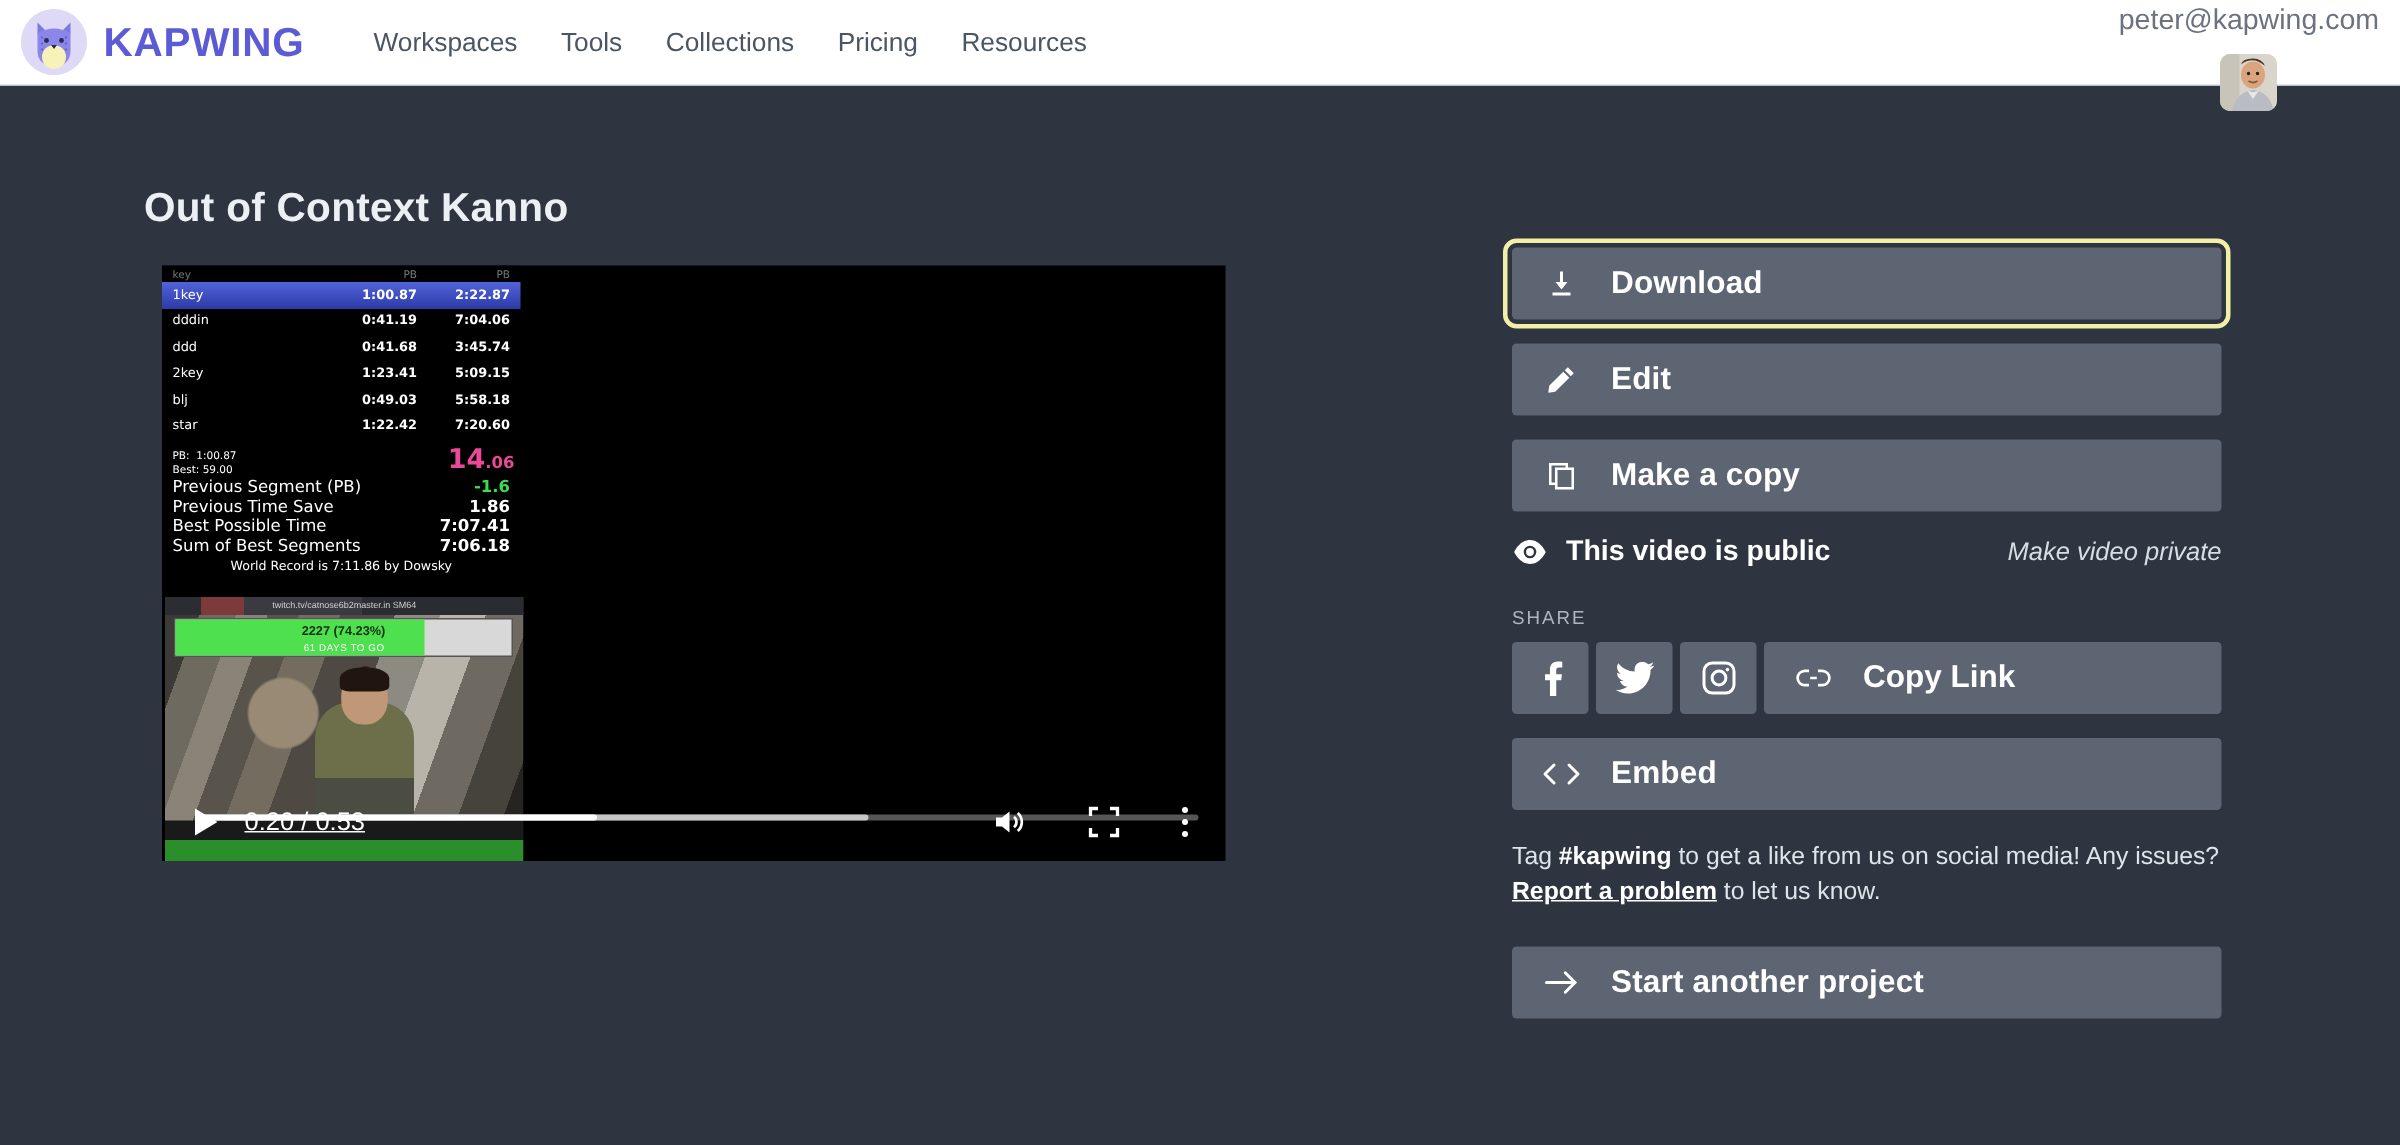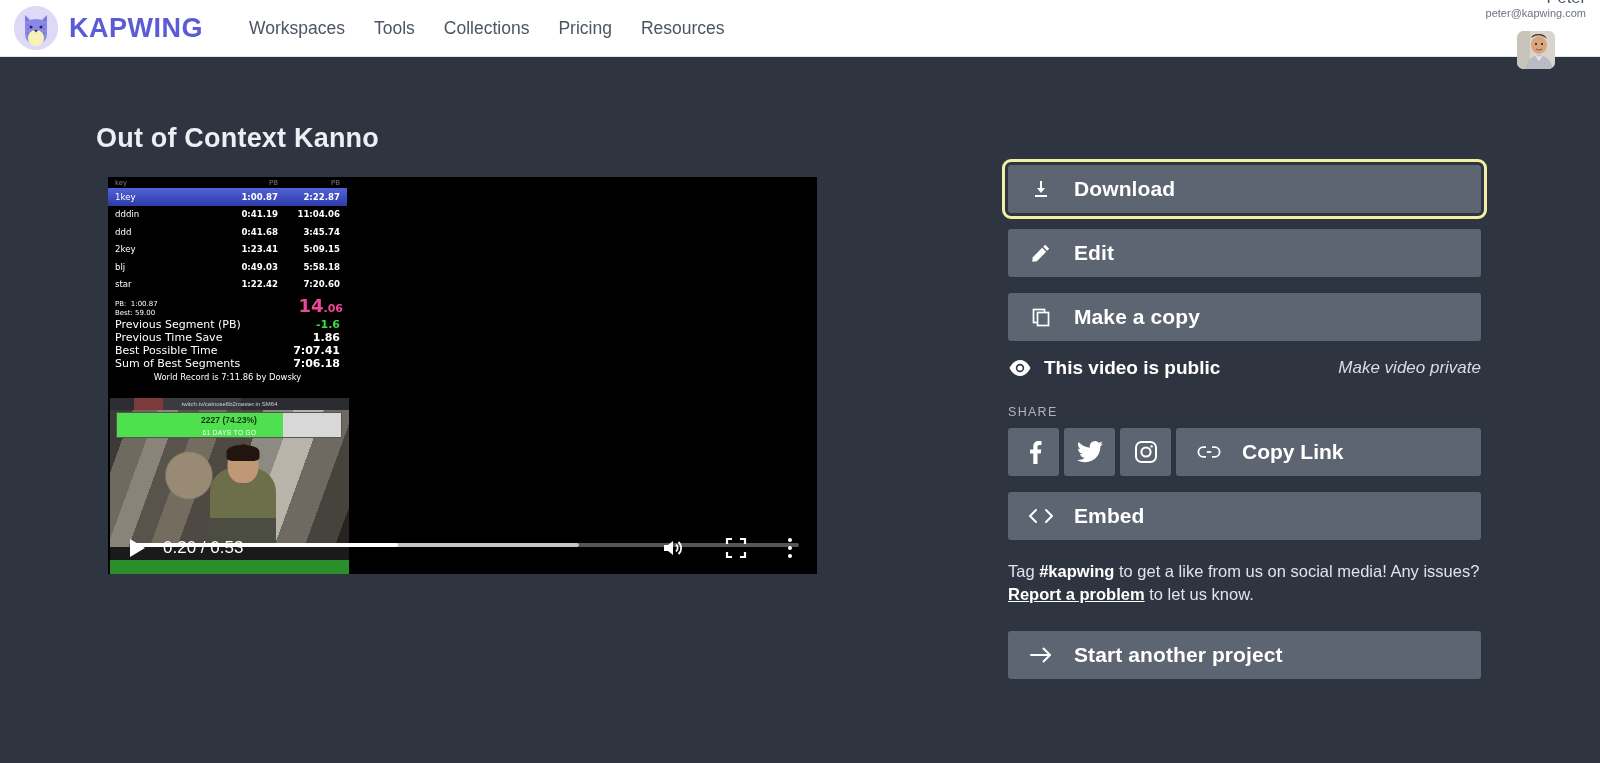--- a/index.html
+++ b/index.html
@@ -35,21 +35,21 @@
   .nav-item {
     font-size: 17.5px; color: #4b5563; cursor: pointer;
     white-space: nowrap;
   }
   .user-block {
     margin-left: auto; margin-right: 14px;
     display: flex; align-items: center; gap: 10px; flex-direction: column;
   }
   .user-text { text-align: right; line-height: 1.25; }
   .user-name { font-size: 16.5px; color: #4b5563; }
-  .user-email { font-size: 11px; color: #6b7280; }
+  .user-email { font-size: 19px; color: #6b7280; }
   .avatar {
     width: 38px; height: 38px; border-radius: 7px;
     overflow: hidden; background: #cfcac4; position: relative;
   }
   .avatar svg { display: block; }
 
   
   .main { position: absolute; top: 57px; left: 0; width: 1600px; height: 706px; }
 
   .page-title {
@@ -186,21 +186,21 @@
     position: absolute; left: 0; bottom: 0; width: 709px; height: 52px;
     display: flex; align-items: center;
   }
   .play-btn {
     width: 0; height: 0; margin-left: 22px;
     border-left: 15px solid #fff;
     border-top: 9px solid transparent;
     border-bottom: 9px solid transparent;
     cursor: pointer;
   }
-  .time-txt { margin-left: 18px; color: #fff; font-size: 17px; }
+  .time-txt { margin-left: 18px; color: #fff; font-size: 17px; text-decoration: underline; }
   .ctl-right { margin-left: auto; display: flex; align-items: center; gap: 40px; margin-right: 24px; }
   .ctl-icon { cursor: pointer; display: flex; align-items: center; }
 
   
   .panel { position: absolute; left: 1008px; top: 108px; width: 473px; }
 
   .big-btn {
     position: relative; height: 48px; width: 473px;
     background: #5d6472; border-radius: 3px;
     display: flex; align-items: center;
@@ -321,21 +321,21 @@
       </div>
 
       <div class="ls-row sel">
         <div class="nm">1key</div>
         <div class="c2">1:00.87</div>
         <div class="c3">2:22.87</div>
       </div>
       <div class="ls-row">
         <div class="nm">dddin</div>
         <div class="c2">0:41.19</div>
-        <div class="c3">11:04.06</div>
+        <div class="c3">7:04.06</div>
       </div>
       <div class="ls-row">
         <div class="nm">ddd</div>
         <div class="c2">0:41.68</div>
         <div class="c3">3:45.74</div>
       </div>
       <div class="ls-row">
         <div class="nm">2key</div>
         <div class="c2">1:23.41</div>
         <div class="c3">5:09.15</div>

